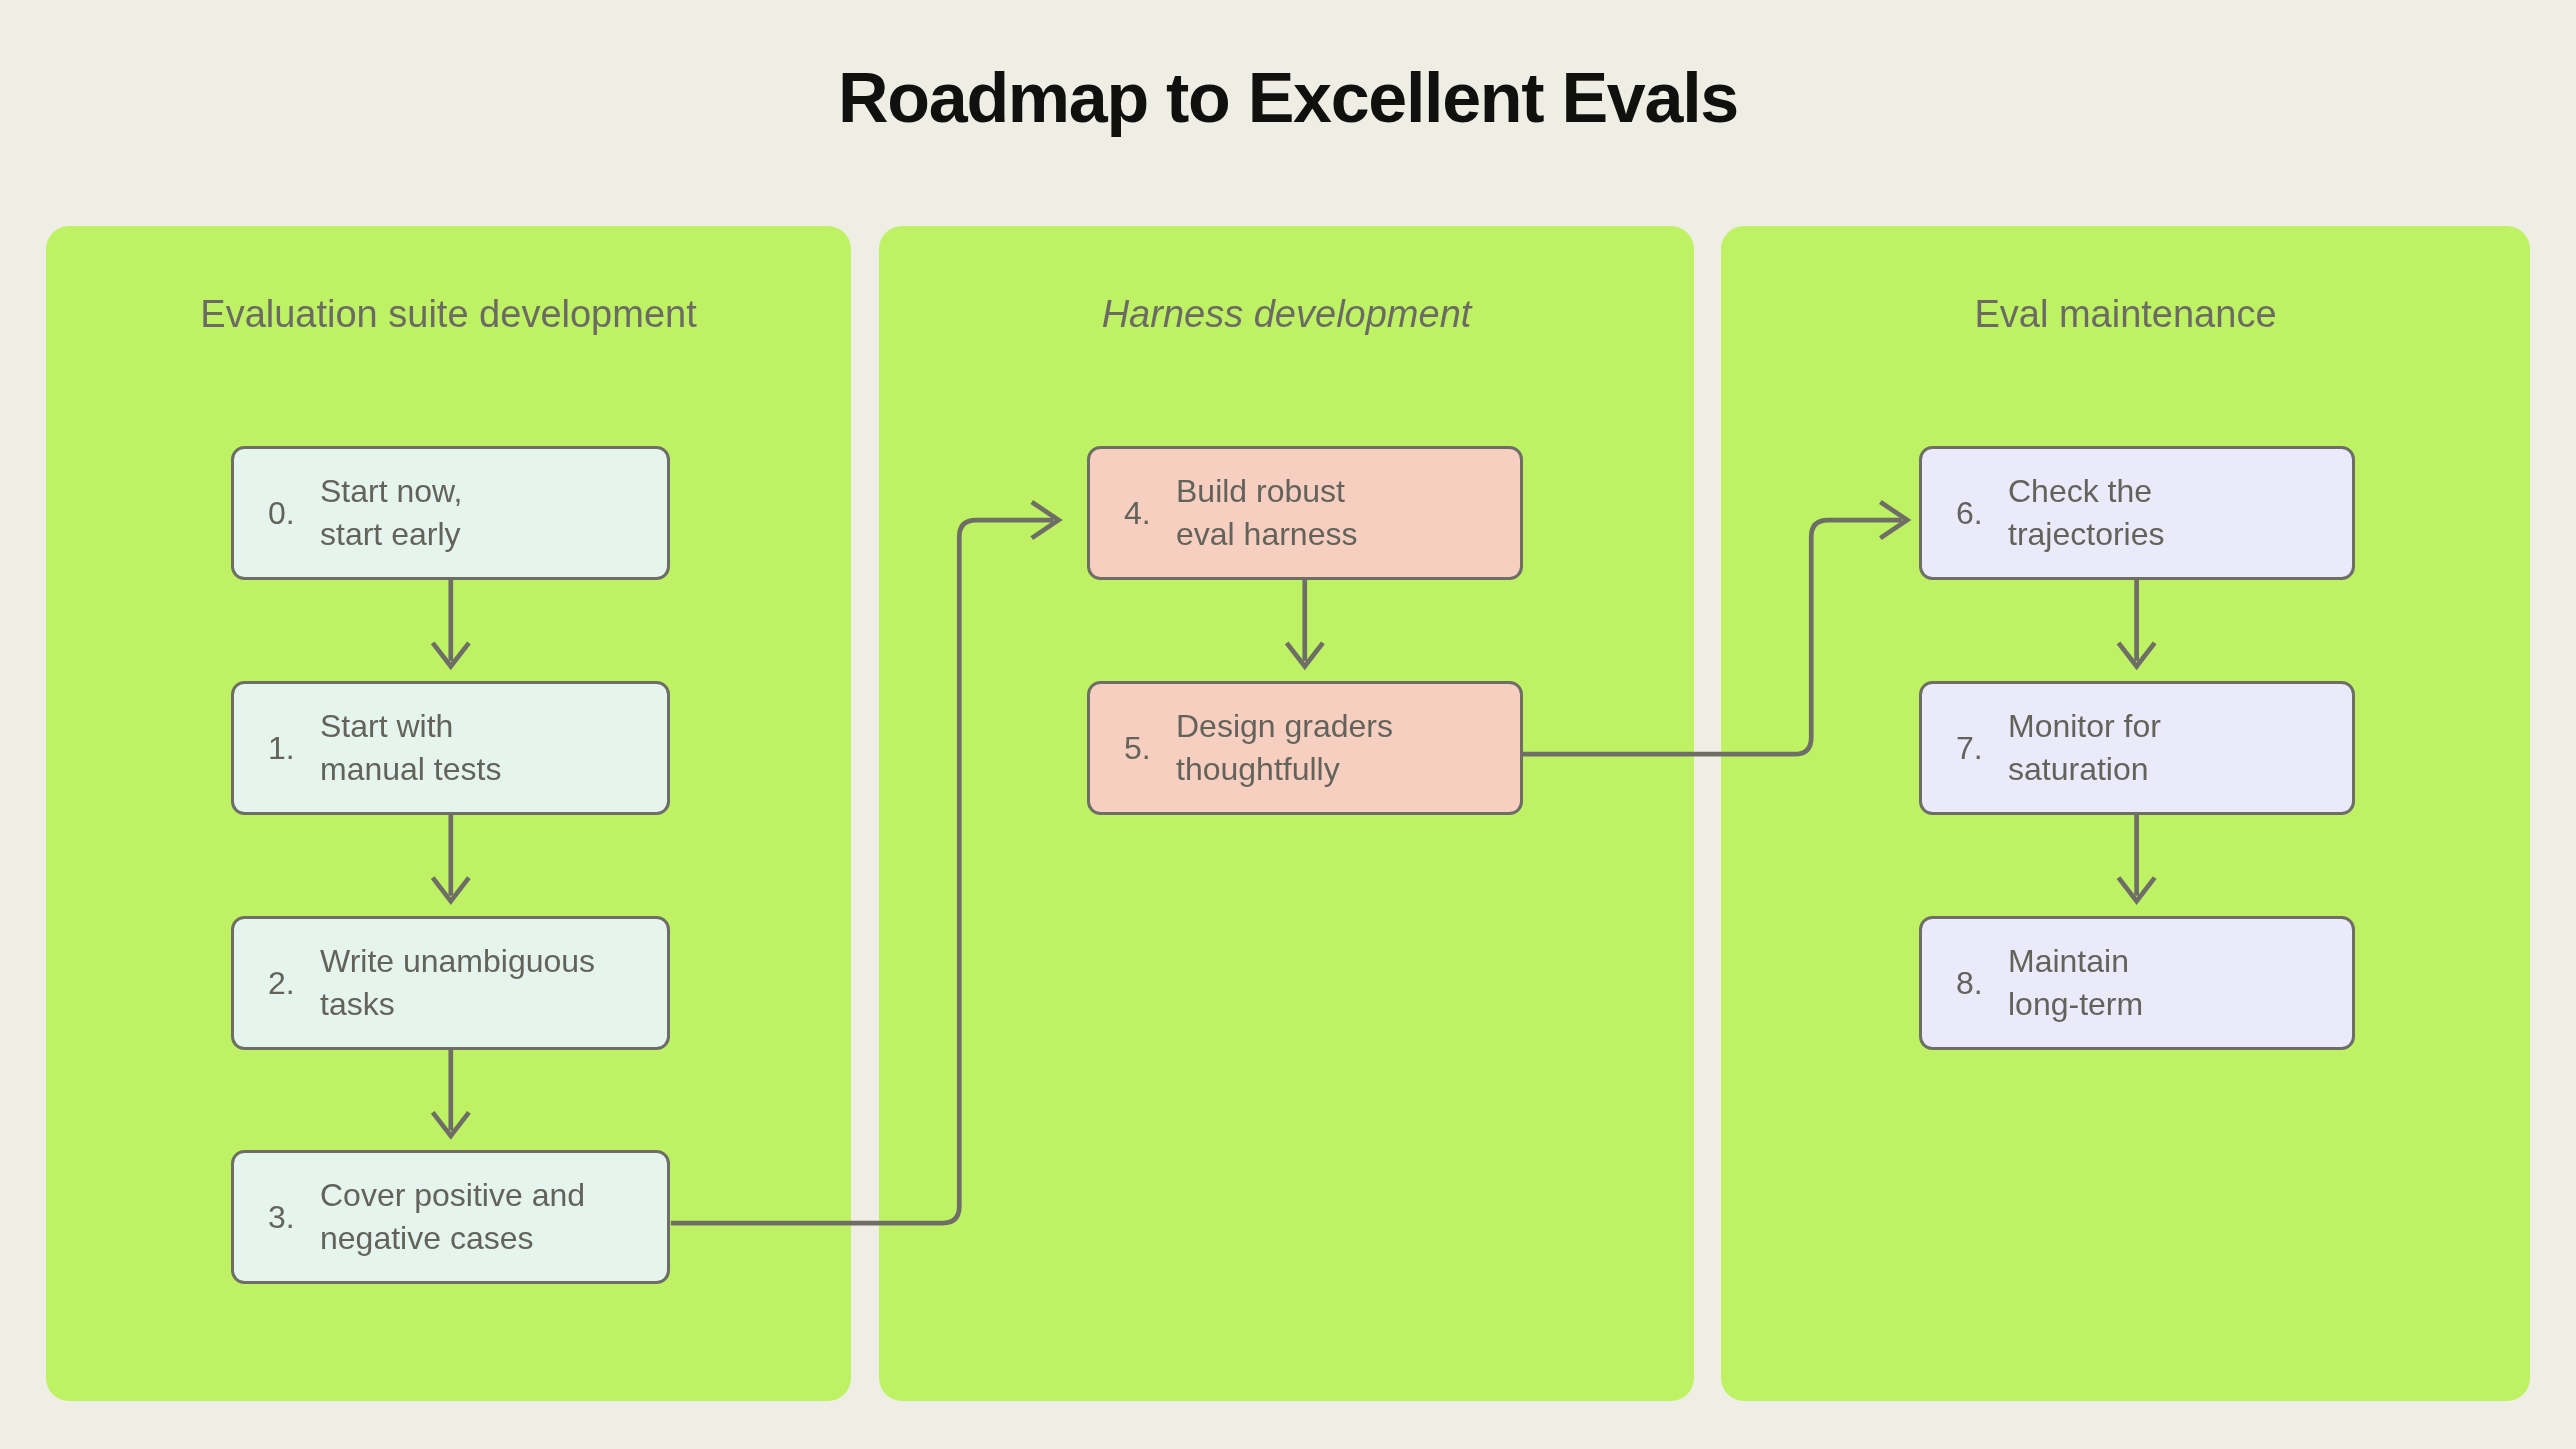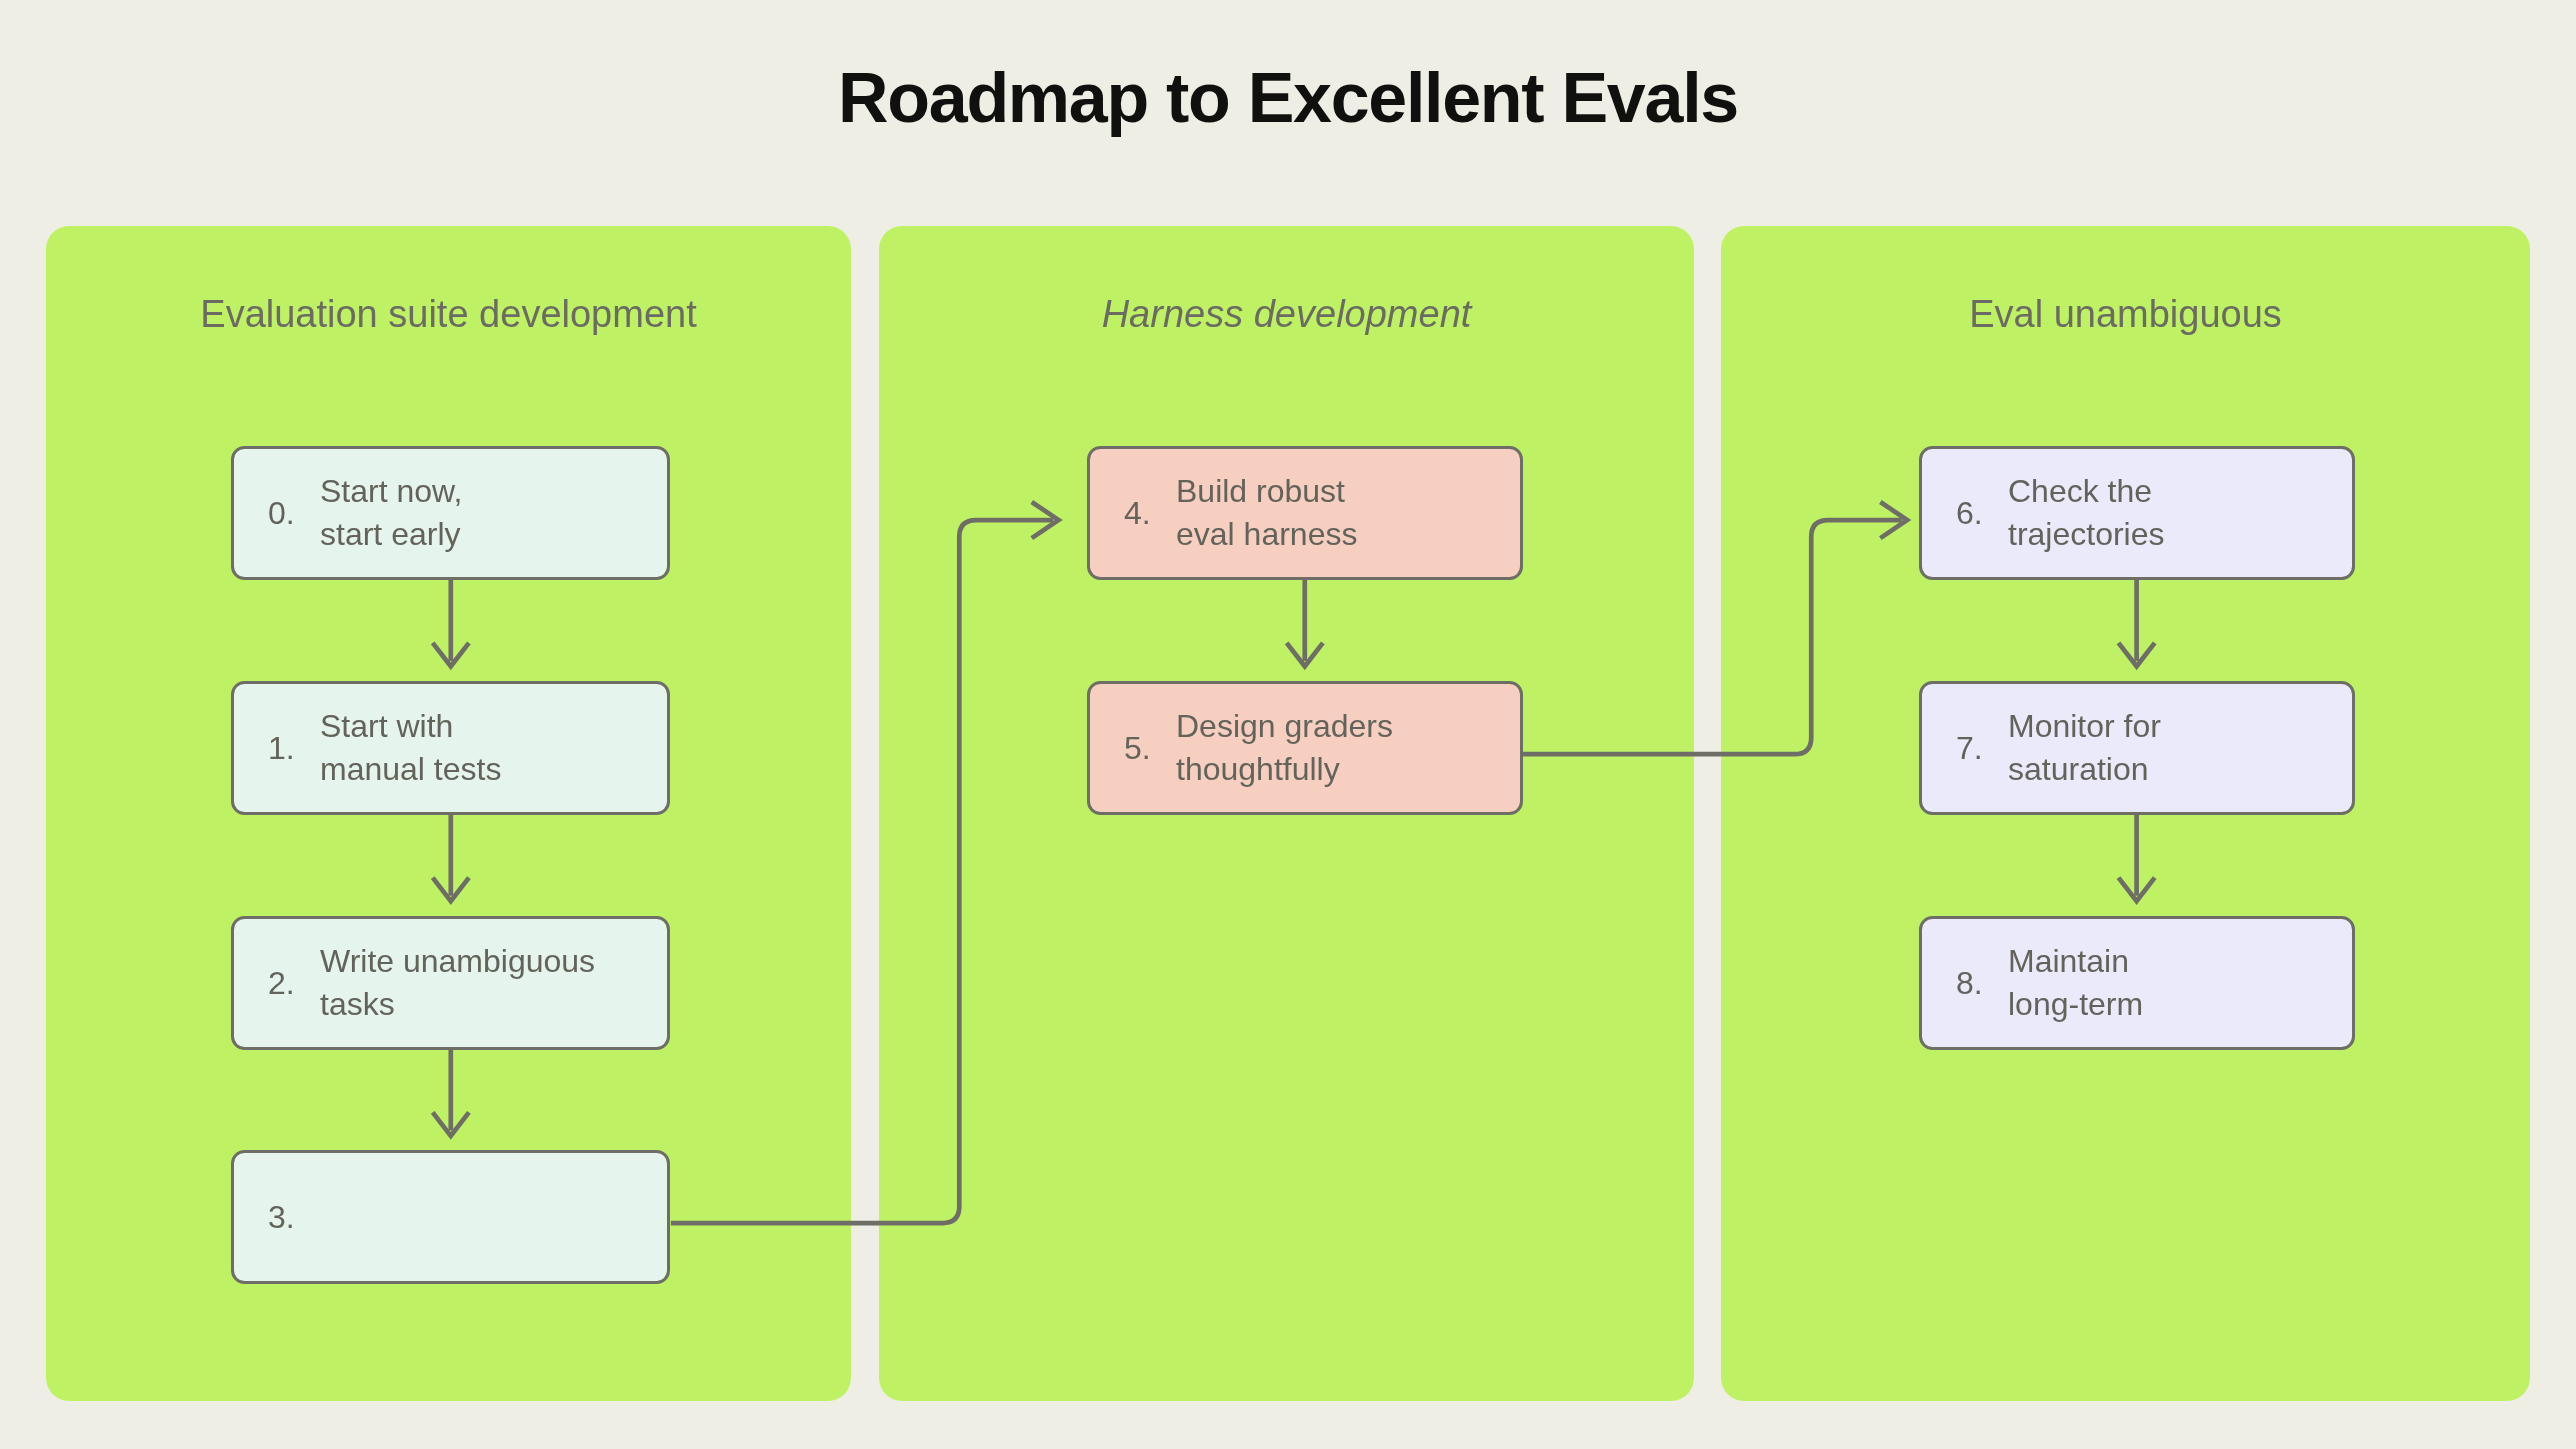--- a/index.html
+++ b/index.html
@@ -80,21 +80,21 @@
 
   <div class="panel" id="panel-0">
     <div class="panel-title">Evaluation suite development</div>
   </div>
 
   <div class="panel" id="panel-1">
     <div class="panel-title">Harness development</div>
   </div>
 
   <div class="panel" id="panel-2">
-    <div class="panel-title">Eval unambiguous</div>
+    <div class="panel-title">Eval maintenance</div>
   </div>
 
   <svg class="links" viewBox="0 0 3840 2161" xmlns="http://www.w3.org/2000/svg">
 
     <path d="M672 864 L672 985"></path>
     <polyline class="head" points="645,958 672,993 699,958"></polyline>
 
     <path d="M672 1214 L672 1335"></path>
     <polyline class="head" points="645,1308 672,1343 699,1308"></polyline>
 
@@ -127,20 +127,22 @@
     <span class="txt">Start with
 manual tests</span>
   </div>
   <div class="node green" style="left:231px; top:916px; width:439px; height:134px;">
     <span class="num">2.</span>
     <span class="txt">Write unambiguous
 tasks</span>
   </div>
   <div class="node green" style="left:231px; top:1150px; width:439px; height:134px;">
     <span class="num">3.</span>
+    <span class="txt">Cover positive and
+negative cases</span>
   </div>
 
   <div class="node orange" style="left:1087px; top:446px; width:436px; height:134px;">
     <span class="num">4.</span>
     <span class="txt">Build robust
 eval harness</span>
   </div>
   <div class="node orange" style="left:1087px; top:681px; width:436px; height:134px;">
     <span class="num">5.</span>
     <span class="txt">Design graders

